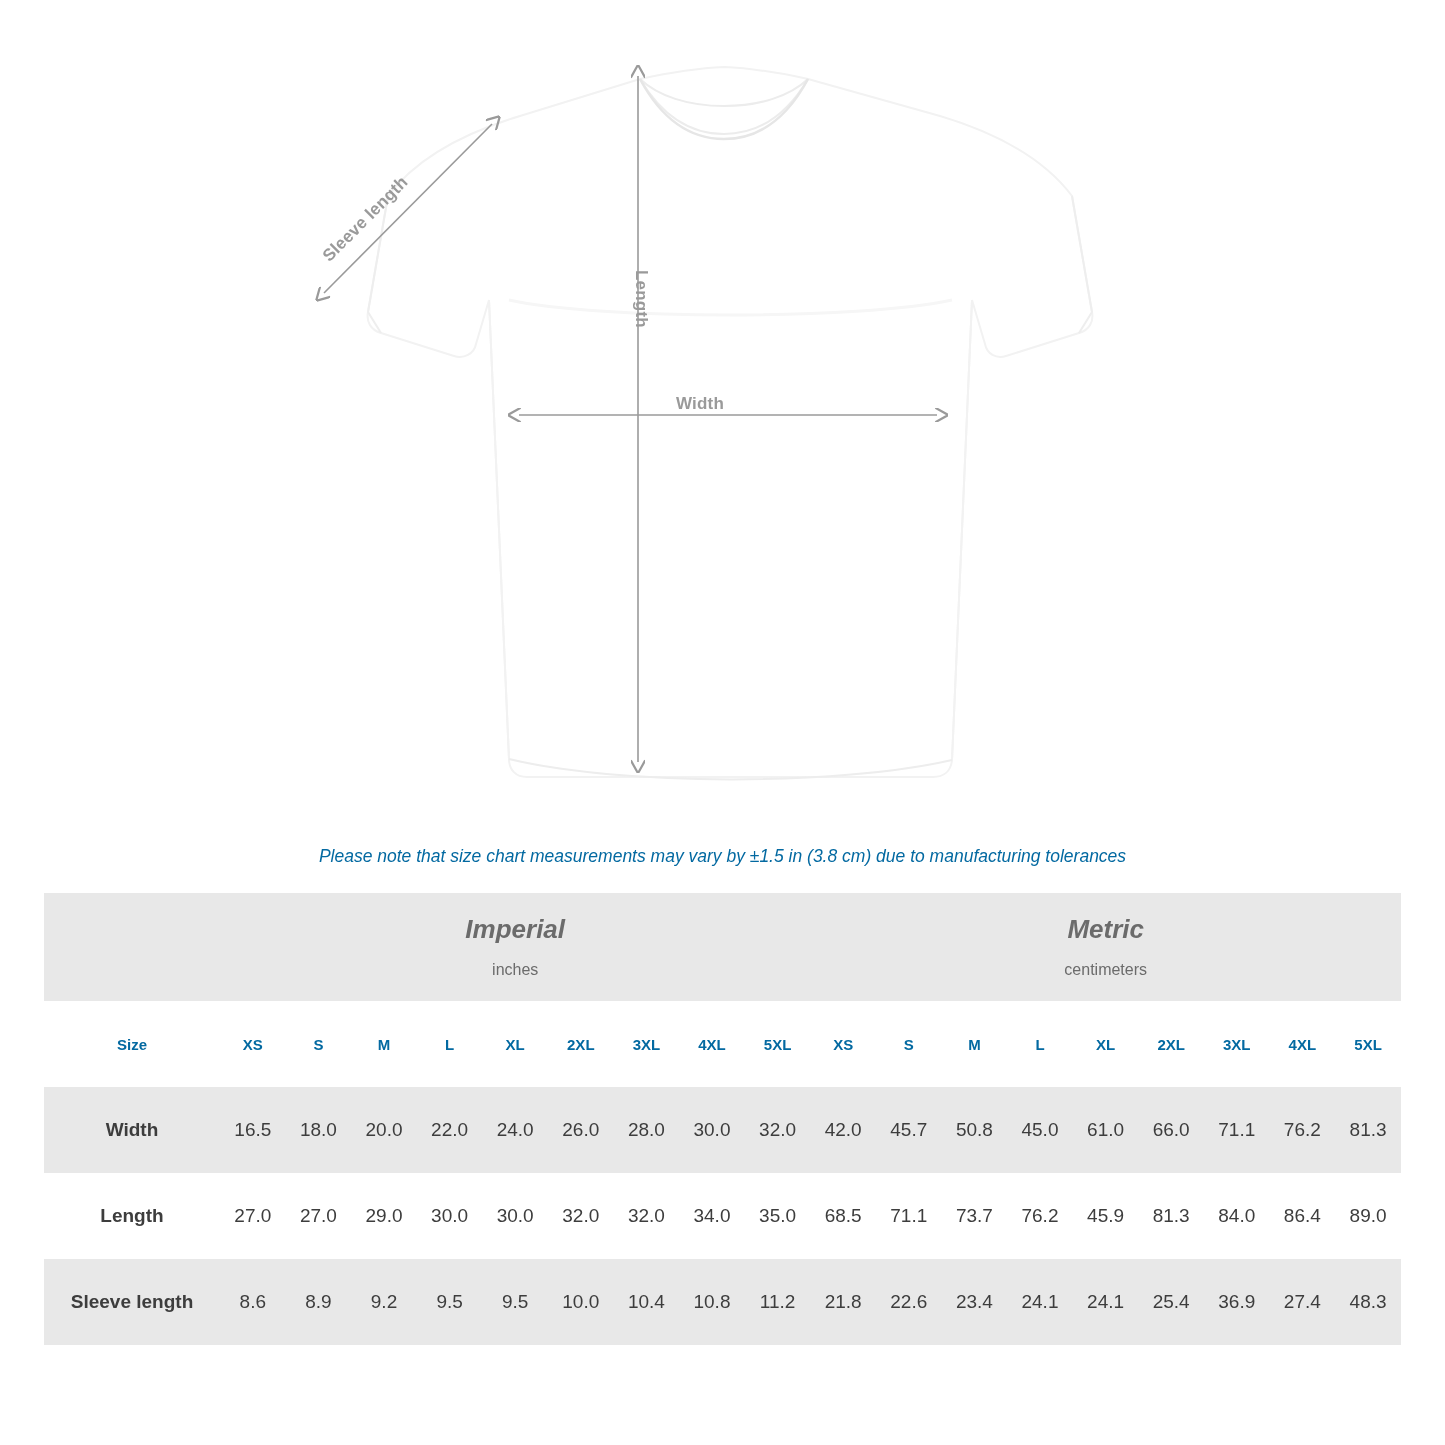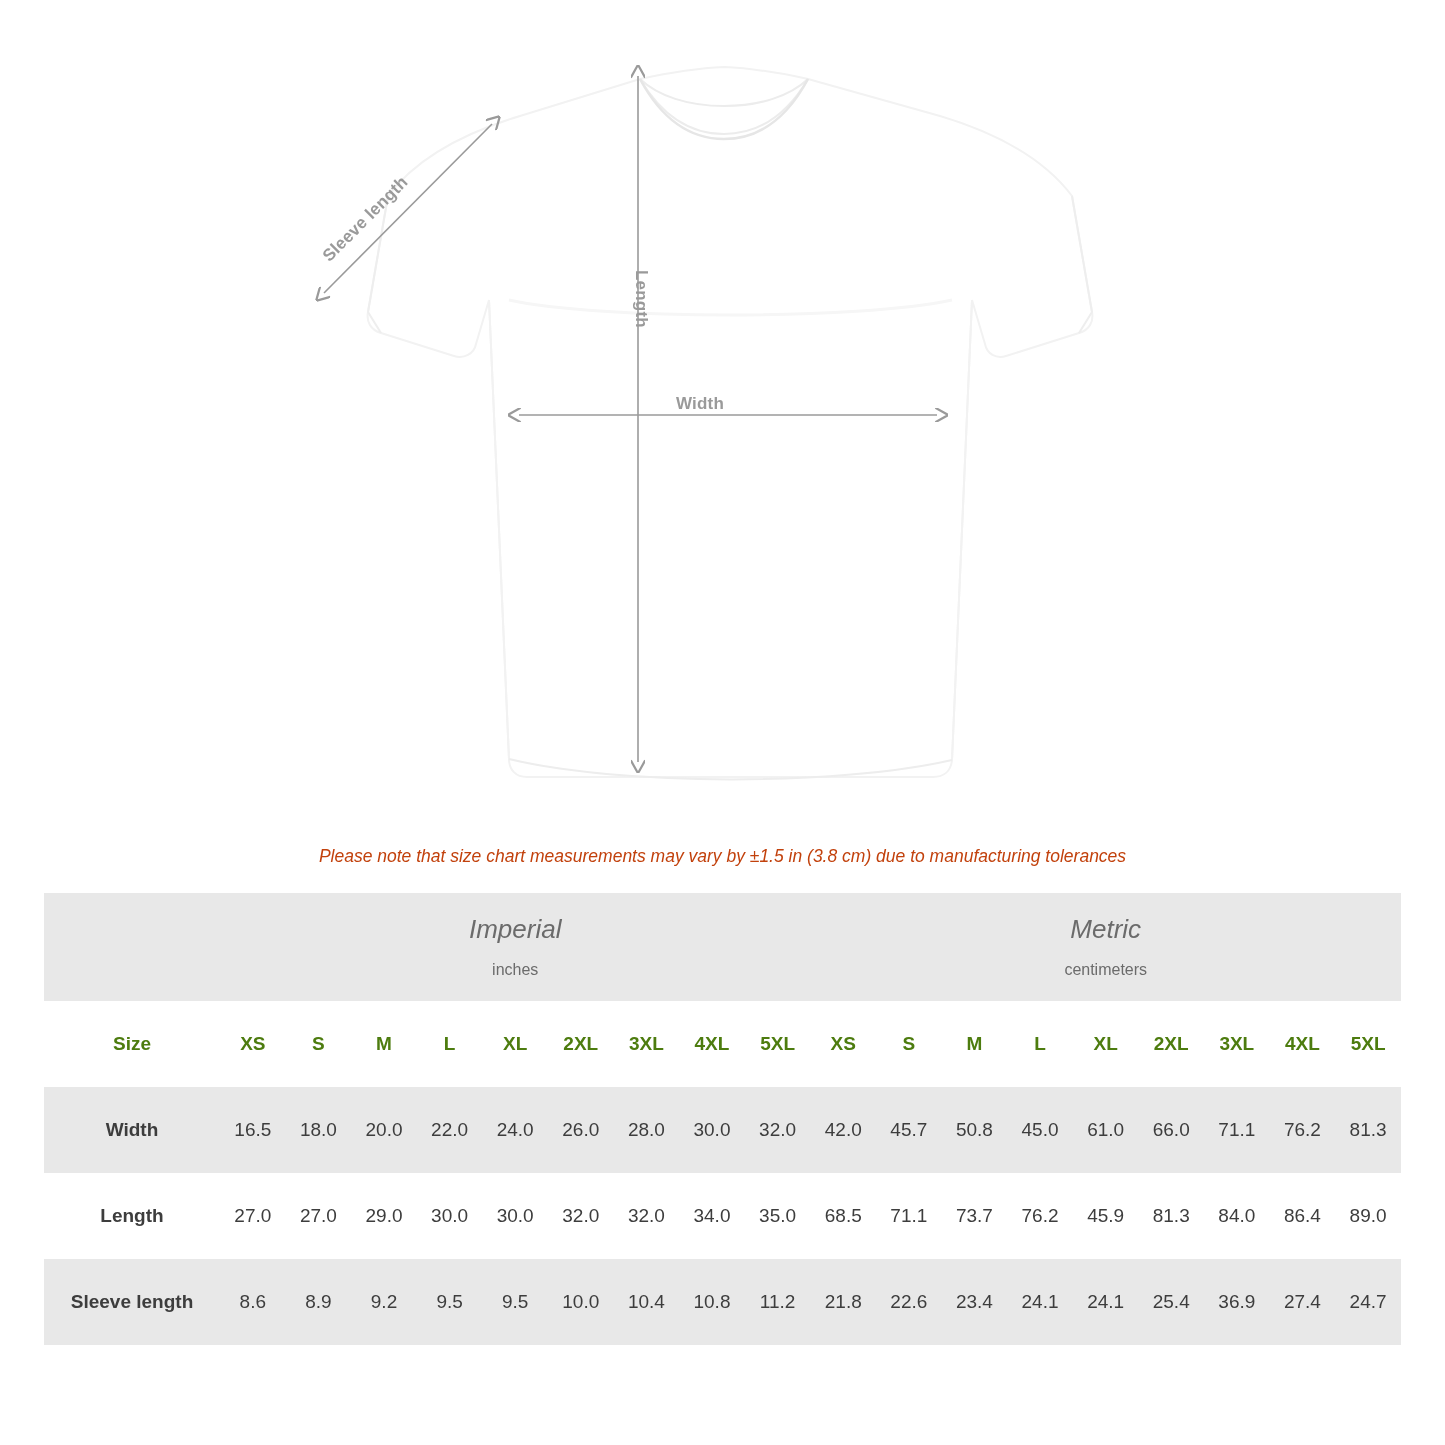--- a/index.html
+++ b/index.html
@@ -58,21 +58,21 @@
   }
   .chart-title {
     font-size: 30px;
     font-weight: bold;
     color: #2b2b2b;
     margin: 0 0 16px 0;
   }
   .chart-note {
     font-size: 17.5px;
     font-style: italic;
-    color: #c2410c;
+    color: #0369a1;
     margin: 0;
   }
 
   
   .table-wrap {
     margin: 26px 44px 0 44px;
   }
   table.size-table {
     border-collapse: collapse;
     width: 1357px;
@@ -85,38 +85,38 @@
     vertical-align: middle;
   }
   .unit-header-cell {
     background: #e8e8e8;
     height: 108px;
     padding: 0;
   }
   .unit-name {
     font-size: 26px;
     font-style: italic;
-    font-weight: normal;
+    font-weight: bold;
     color: #6b6b6b;
     line-height: 1.1;
   }
   .unit-sub {
     font-size: 16px;
     color: #6b6b6b;
     margin-top: 18px;
   }
   .blank-corner {
     background: #e8e8e8;
   }
   tr.row-size td {
     background: #ffffff;
     height: 84px;
-    font-size: 19px;
-    font-weight: bold;
-    color: #4d7c0f;
+    font-size: 15px;
+    font-weight: bold;
+    color: #0369a1;
   }
   tr.row-shade td {
     background: #e8e8e8;
     height: 84px;
     font-size: 19px;
     color: #3d3d3d;
   }
   tr.row-plain td {
     background: #ffffff;
     height: 84px;
@@ -314,17 +314,17 @@
         <td>10.8</td>
         <td>11.2</td>
         <td>21.8</td>
         <td>22.6</td>
         <td>23.4</td>
         <td>24.1</td>
         <td>24.1</td>
         <td>25.4</td>
         <td>36.9</td>
         <td>27.4</td>
-        <td>24.7</td>
+        <td>48.3</td>
       </tr>
     </tbody>
   </table>
 </div>
 
 </body></html>

